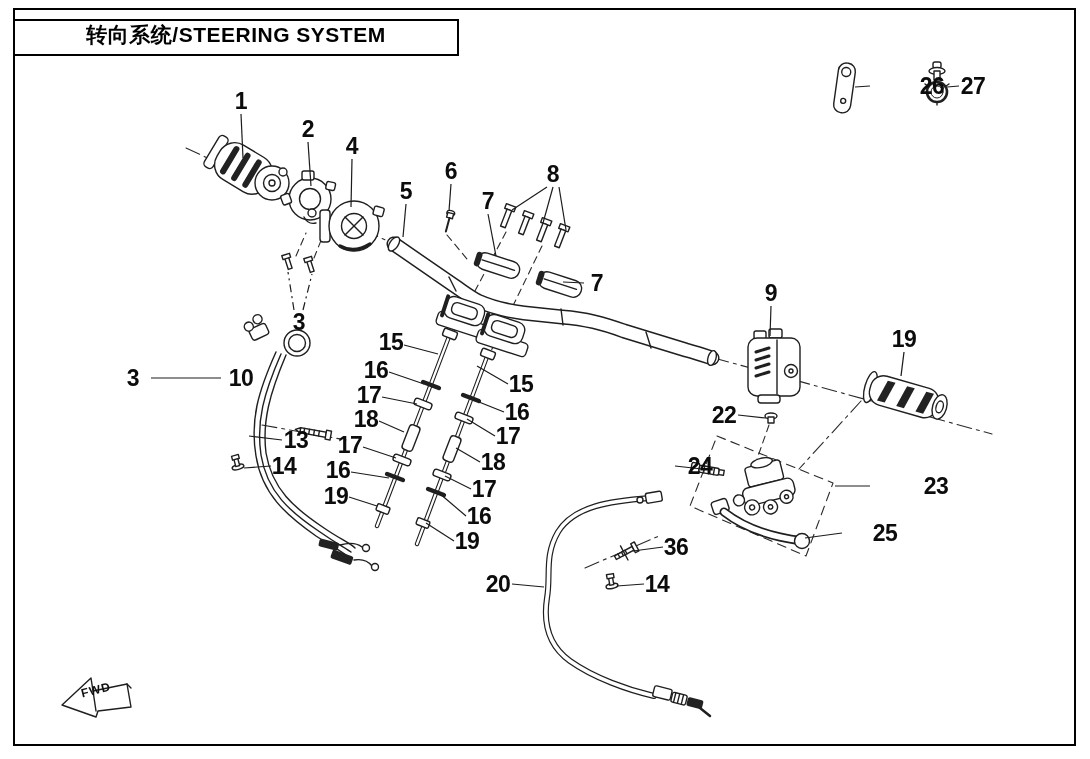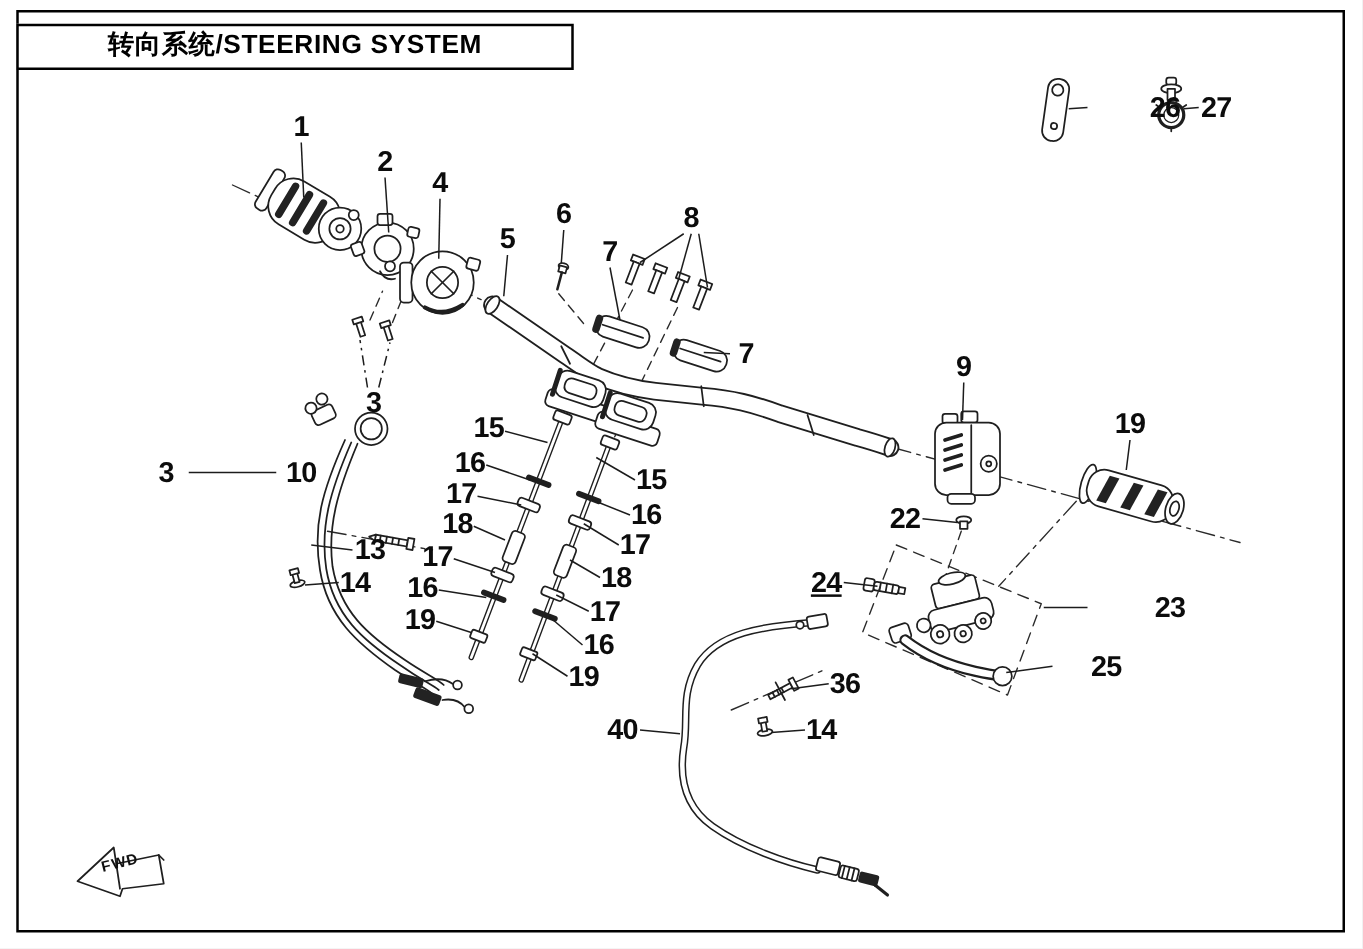--- a/index.html
+++ b/index.html
@@ -406,26 +406,26 @@
       <span class="callout" style="left: 350px; top: 445px;">17</span>
       <span class="callout" style="left: 338px; top: 470px;">16</span>
       <span class="callout" style="left: 336px; top: 496px;">19</span>
       <span class="callout" style="left: 521px; top: 384px;">15</span>
       <span class="callout" style="left: 517px; top: 412px;">16</span>
       <span class="callout" style="left: 508px; top: 436px;">17</span>
       <span class="callout" style="left: 493px; top: 462px;">18</span>
       <span class="callout" style="left: 484px; top: 489px;">17</span>
       <span class="callout" style="left: 479px; top: 516px;">16</span>
       <span class="callout" style="left: 467px; top: 541px;">19</span>
-      <span class="callout" style="left: 498px; top: 584px;">40</span>
+      <span class="callout" style="left: 498px; top: 584px;">20</span>
       <span class="callout" style="left: 676px; top: 547px;">36</span>
       <span class="callout" style="left: 657px; top: 584px;">14</span>
       <span class="callout" style="left: 724px; top: 415px; text-align: right;">22</span>
       <span class="callout" style="left: 936px; top: 486px;">23</span>
-      <span class="callout" style="left: 661px; top: 466px; text-decoration: underline;">24</span>
+      <span class="callout" style="left: 700px; top: 466px;">24</span>
       <span class="callout" style="left: 856px; top: 533px; margin-left: 29px;">25</span>
       <span class="callout" style="left: 932px; top: 86px;">26</span>
       <span class="callout" style="left: 973px; top: 86px;">27</span>
     </div>
 
   <span class="fwd-label">FWD</span>
 
   <div class="titlebox">
     <span>转向系统/STEERING SYSTEM</span>
   </div>

